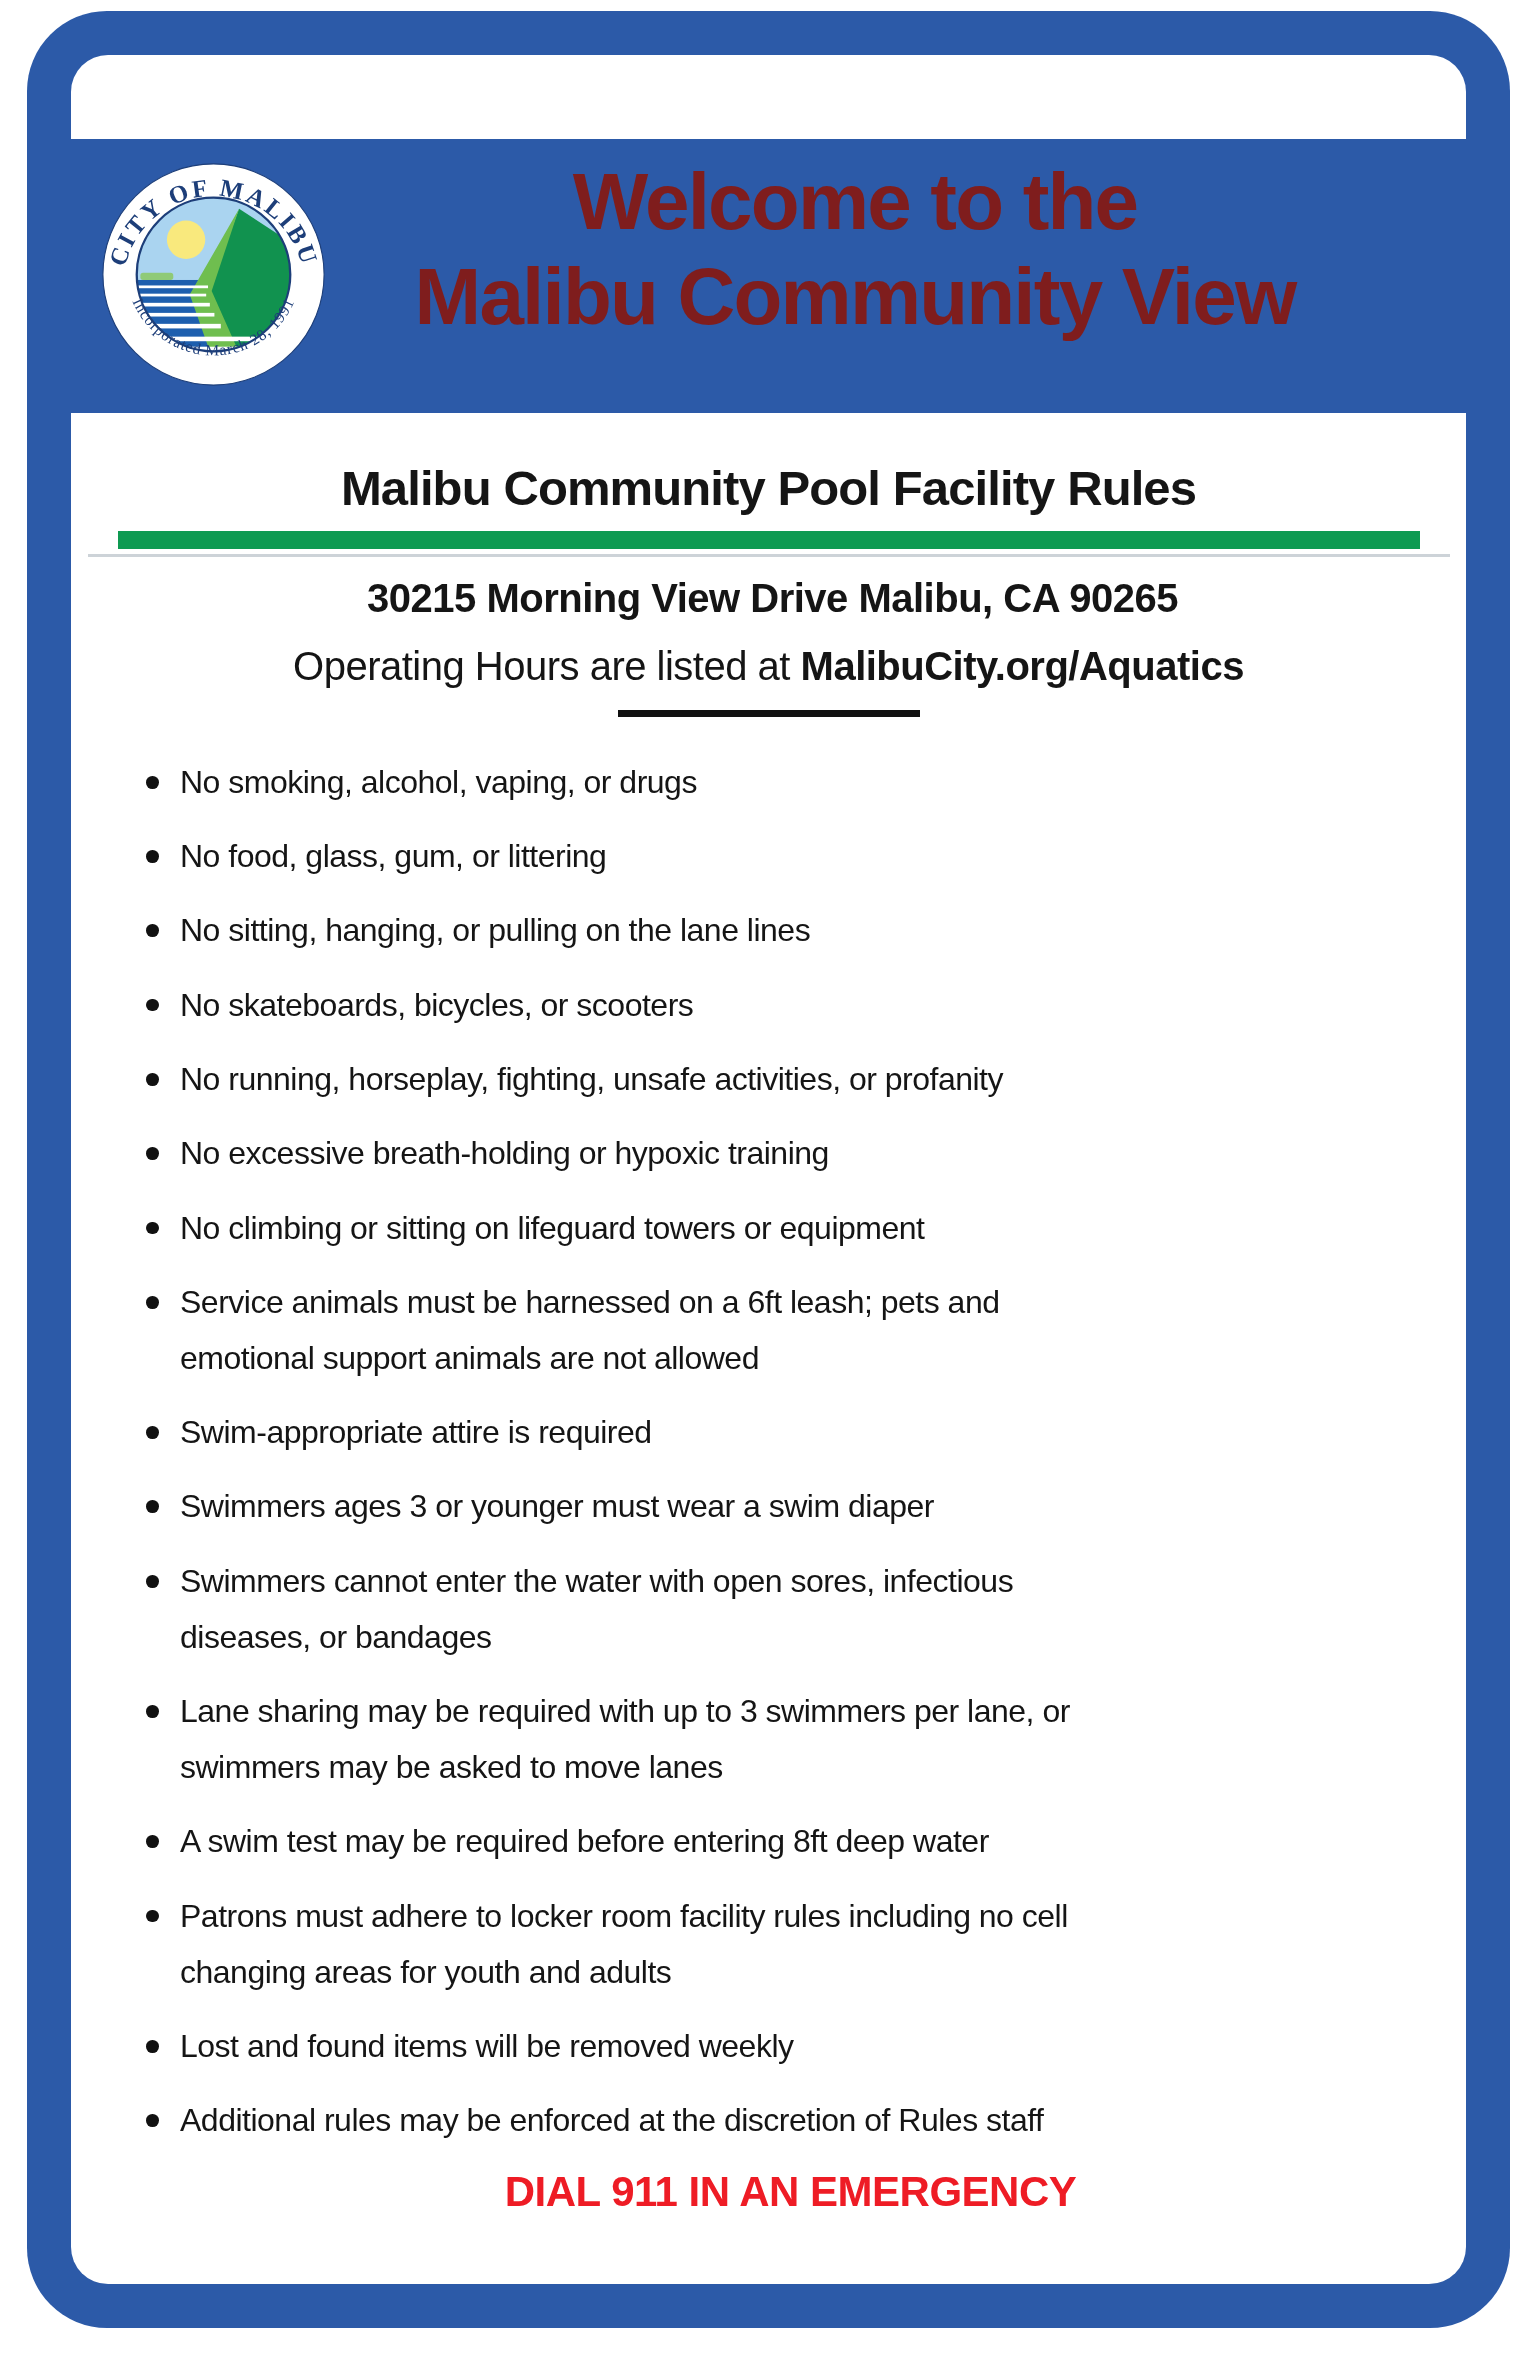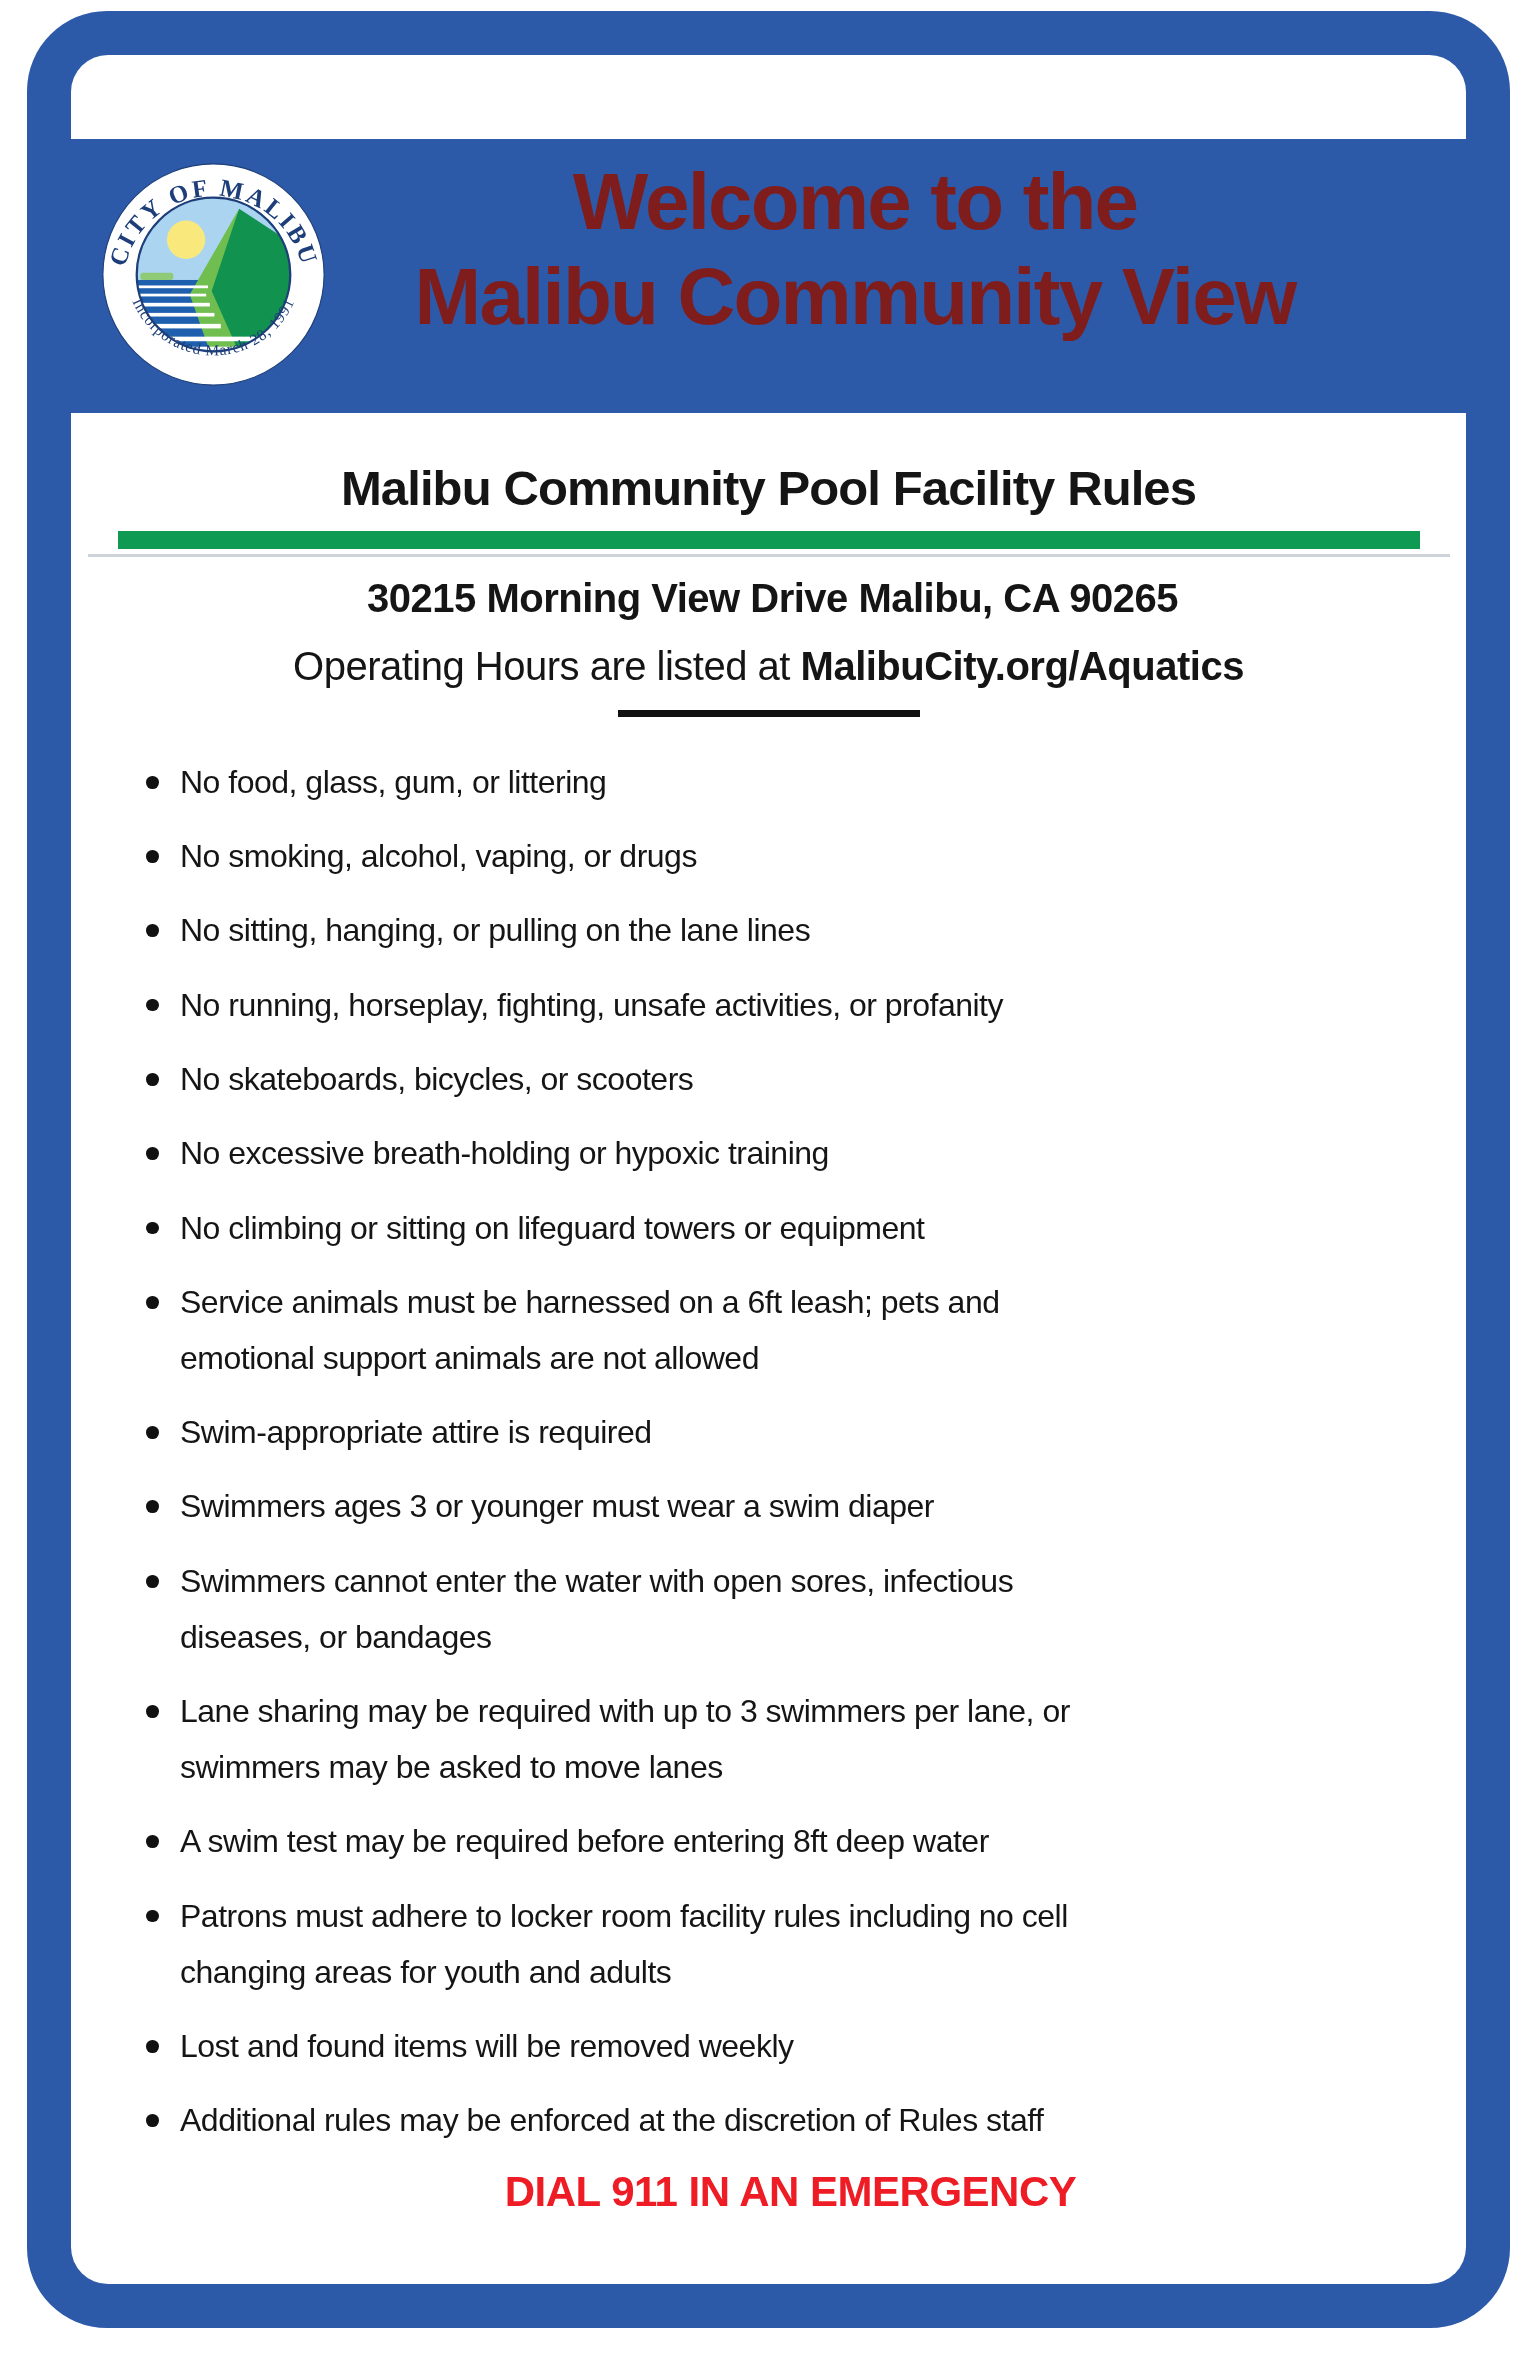--- a/index.html
+++ b/index.html
@@ -98,37 +98,37 @@
     <div class="green-bar"></div>
     <div class="hairline"></div>
     <div class="address">30215 Morning View Drive Malibu, CA 90265</div>
     <div class="hours">
       <span>Operating Hours are listed at </span><span class="bold">MalibuCity.org/Aquatics</span>
     </div>
     <div class="divider"></div>
     <div class="rules">
         <div class="rule">
           <span class="dot"></span>
-          <div class="rline">No food, glass, gum, or littering</div>
+          <div class="rline">No smoking, alcohol, vaping, or drugs</div>
         </div>
         <div class="rule">
           <span class="dot"></span>
-          <div class="rline">No smoking, alcohol, vaping, or drugs</div>
+          <div class="rline">No food, glass, gum, or littering</div>
         </div>
         <div class="rule">
           <span class="dot"></span>
           <div class="rline">No sitting, hanging, or pulling on the lane lines</div>
         </div>
         <div class="rule">
           <span class="dot"></span>
-          <div class="rline">No running, horseplay, fighting, unsafe activities, or profanity</div>
+          <div class="rline">No skateboards, bicycles, or scooters</div>
         </div>
         <div class="rule">
           <span class="dot"></span>
-          <div class="rline">No skateboards, bicycles, or scooters</div>
+          <div class="rline">No running, horseplay, fighting, unsafe activities, or profanity</div>
         </div>
         <div class="rule">
           <span class="dot"></span>
           <div class="rline">No excessive breath-holding or hypoxic training</div>
         </div>
         <div class="rule">
           <span class="dot"></span>
           <div class="rline">No climbing or sitting on lifeguard towers or equipment</div>
         </div>
         <div class="rule">

